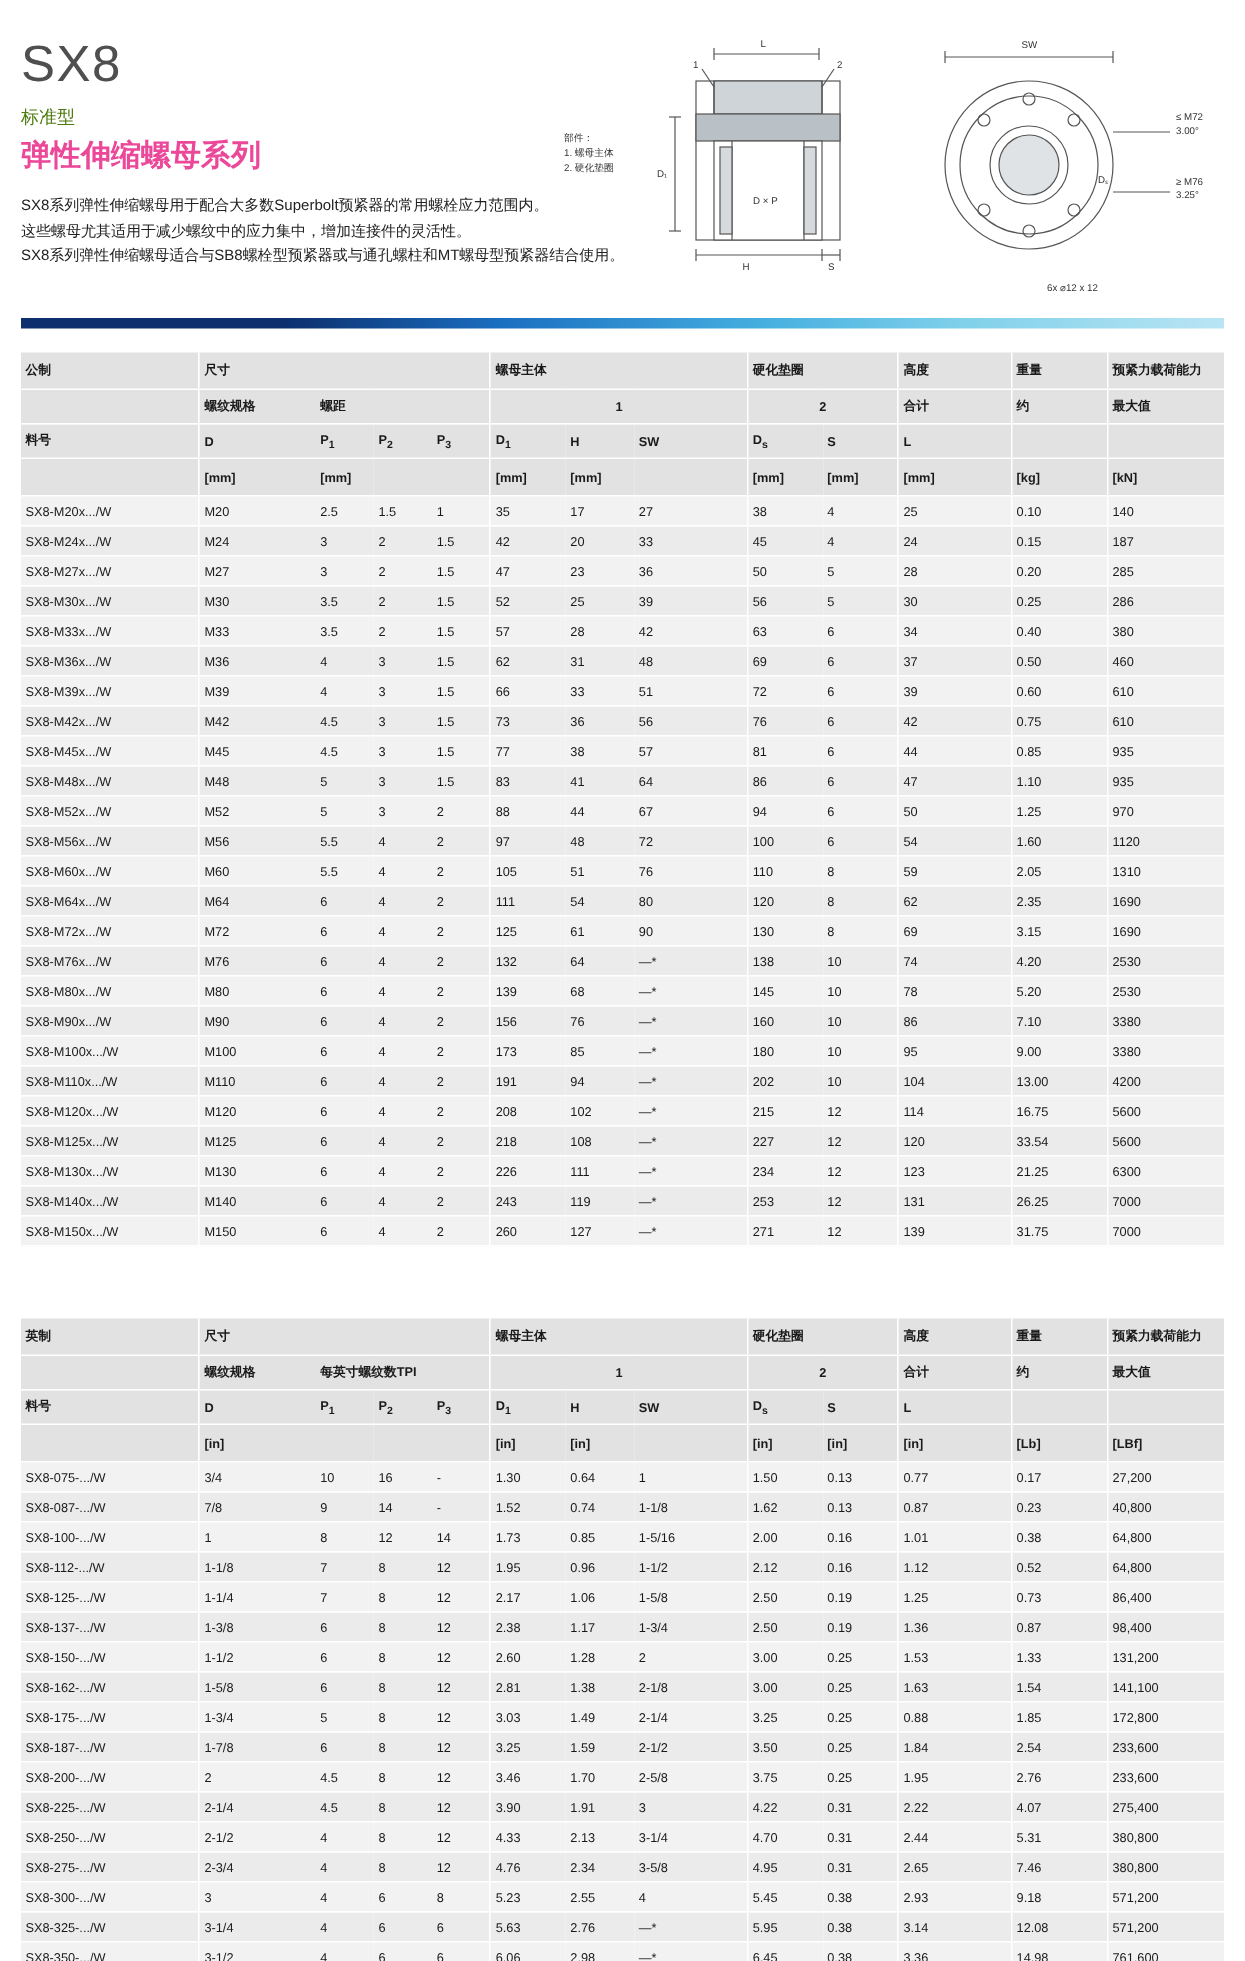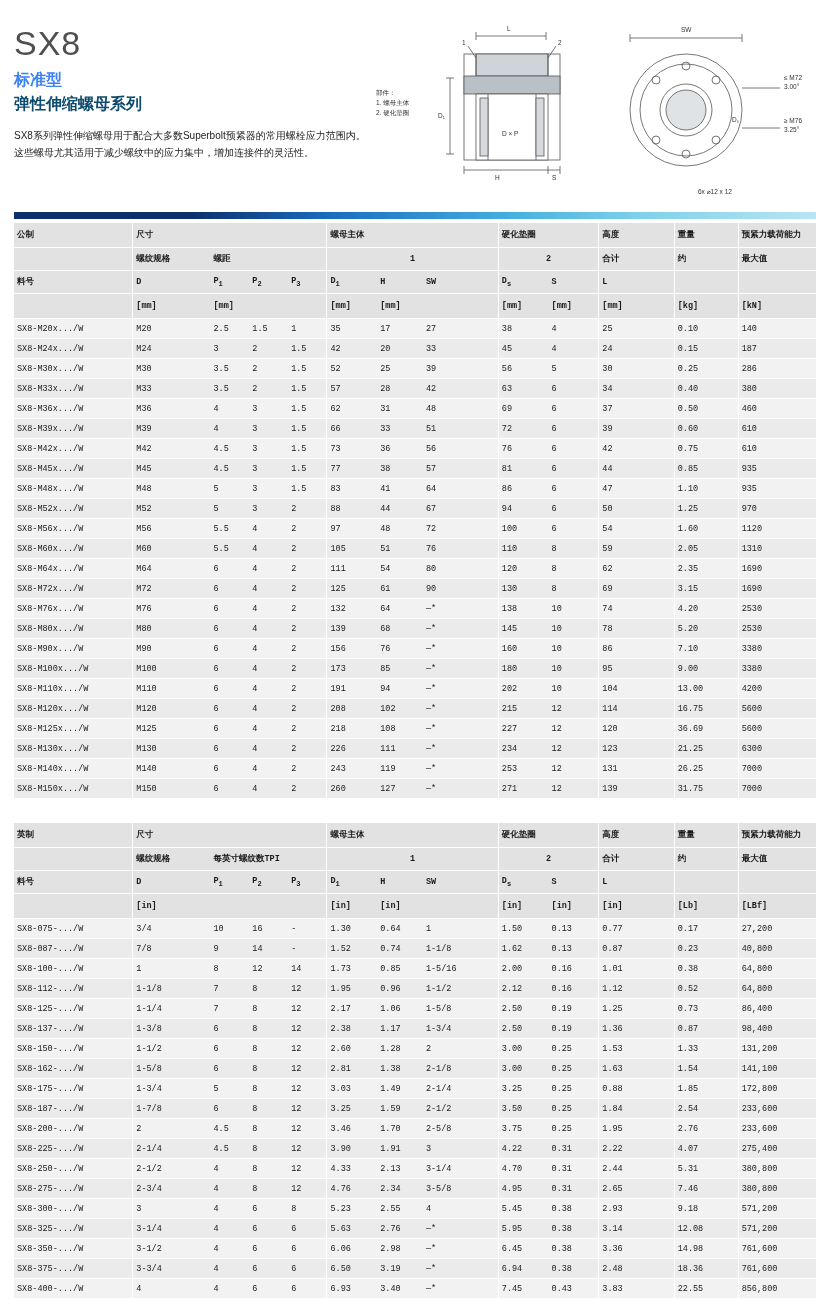--- a/index.html
+++ b/index.html
@@ -13,37 +13,37 @@
     padding:0;box-sizing:border-box;
   }
   .top{
     position:relative;padding:18px 0 6px 14px;box-sizing:border-box;
     min-height:200px;
   }
   .title{
     font-size:34px;color:#4f4f4f;letter-spacing:1px;font-weight:400;
     line-height:1.0;margin:8px 0 10px 0;
   }
-  .subtitle1{font-size:16px;color:#3b82f6;font-weight:700;margin:0 0 3px 0;}
-  .subtitle2{font-size:16px;color:#0c4a6e;font-weight:700;margin:0 0 14px 0;}
+  .subtitle1{font-size:12px;color:#4d7c0f;font-weight:400;margin:0 0 3px 0;}
+  .subtitle2{font-size:20px;color:#ec4899;font-weight:700;margin:0 0 14px 0;}
   .intro p{font-size:10px;color:#222;margin:0 0 2px 0;line-height:1.45;}
   .accentbar{
     height:7px;width:802px;margin:12px 14px 0 14px;
     background:linear-gradient(to right,#0d2f6e 0%,#0d2f6e 22%,#1b6fc1 40%,#46b0e0 62%,#7fd0ea 78%,#b9e5f4 100%);
   }
   
   .drawing{
     position:absolute;right:14px;top:18px;width:440px;height:180px;
   }
   .drawing svg{display:block;}
   .legend{
     position:absolute;left:0;top:70px;font-size:6.5px;color:#333;line-height:1.5;
   }
   
-  table{border-collapse:collapse;width:802px;margin:4px 14px;table-layout:fixed;font-family:Liberation Mono, monospace;}
+  table{border-collapse:collapse;width:802px;margin:16px 14px;table-layout:fixed;}
   .tbl th,.tbl td{
     font-size:8.5px;color:#1a1a1a;padding:2px 3px;text-align:left;
     vertical-align:middle;
   }
   .tbl thead th{background:#e2e2e2;border-bottom:1px solid #ffffff;font-weight:700;}
   .tbl thead tr.h1 th{height:20px;}
   .tbl thead tr.h2 th{height:18px;}
   .tbl thead tr.h3 th{height:18px;}
   .tbl thead tr.h4 th{height:20px;}
   .tbl tbody td{background:#f2f2f2;border-bottom:1px solid #ffffff;height:15px;}
@@ -59,20 +59,21 @@
 
 <div class="page">
 
   <div class="top">
     <div class="title">SX8</div>
     <div class="subtitle1">标准型</div>
     <div class="subtitle2">弹性伸缩螺母系列</div>
     <div class="intro">
       <p>SX8系列弹性伸缩螺母用于配合大多数Superbolt预紧器的常用螺栓应力范围内。</p>
       <p>这些螺母尤其适用于减少螺纹中的应力集中，增加连接件的灵活性。</p>
+      <p>SX8系列弹性伸缩螺母适合与SB8螺栓型预紧器或与通孔螺柱和MT螺母型预紧器结合使用。</p>
     </div>
 
     <div class="drawing">
       <svg width="440" height="180" viewBox="0 0 440 180">
         <g stroke="#555" fill="none" stroke-width="0.8">
 
           <line x1="100" y1="18" x2="170" y2="18"></line>
           <line x1="100" y1="14" x2="100" y2="22"></line>
           <line x1="170" y1="14" x2="170" y2="22"></line>
 
@@ -236,20 +237,35 @@
           <td class="sep-l">42</td>
           <td>20</td>
           <td>33</td>
           <td class="sep-l">45</td>
           <td>4</td>
           <td class="sep-l">24</td>
           <td class="sep-l">0.15</td>
           <td class="sep-l">187</td>
         </tr>
         <tr>
+          <td>SX8-M27x.../W</td>
+          <td class="sep-l">M27</td>
+          <td>3</td>
+          <td>2</td>
+          <td>1.5</td>
+          <td class="sep-l">47</td>
+          <td>23</td>
+          <td>36</td>
+          <td class="sep-l">50</td>
+          <td>5</td>
+          <td class="sep-l">28</td>
+          <td class="sep-l">0.20</td>
+          <td class="sep-l">285</td>
+        </tr>
+        <tr>
           <td>SX8-M30x.../W</td>
           <td class="sep-l">M30</td>
           <td>3.5</td>
           <td>2</td>
           <td>1.5</td>
           <td class="sep-l">52</td>
           <td>25</td>
           <td>39</td>
           <td class="sep-l">56</td>
           <td>5</td>
@@ -517,21 +533,21 @@
           <td class="sep-l">M125</td>
           <td>6</td>
           <td>4</td>
           <td>2</td>
           <td class="sep-l">218</td>
           <td>108</td>
           <td>—*</td>
           <td class="sep-l">227</td>
           <td>12</td>
           <td class="sep-l">120</td>
-          <td class="sep-l">36.69</td>
+          <td class="sep-l">33.54</td>
           <td class="sep-l">5600</td>
         </tr>
         <tr>
           <td>SX8-M130x.../W</td>
           <td class="sep-l">M130</td>
           <td>6</td>
           <td>4</td>
           <td>2</td>
           <td class="sep-l">226</td>
           <td>111</td>

